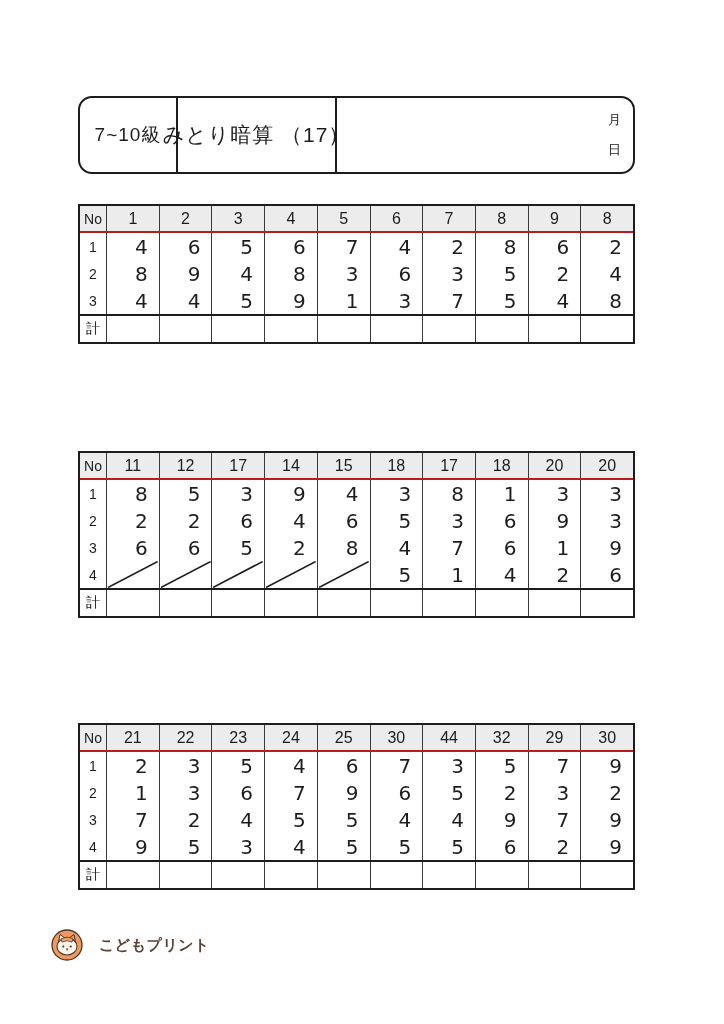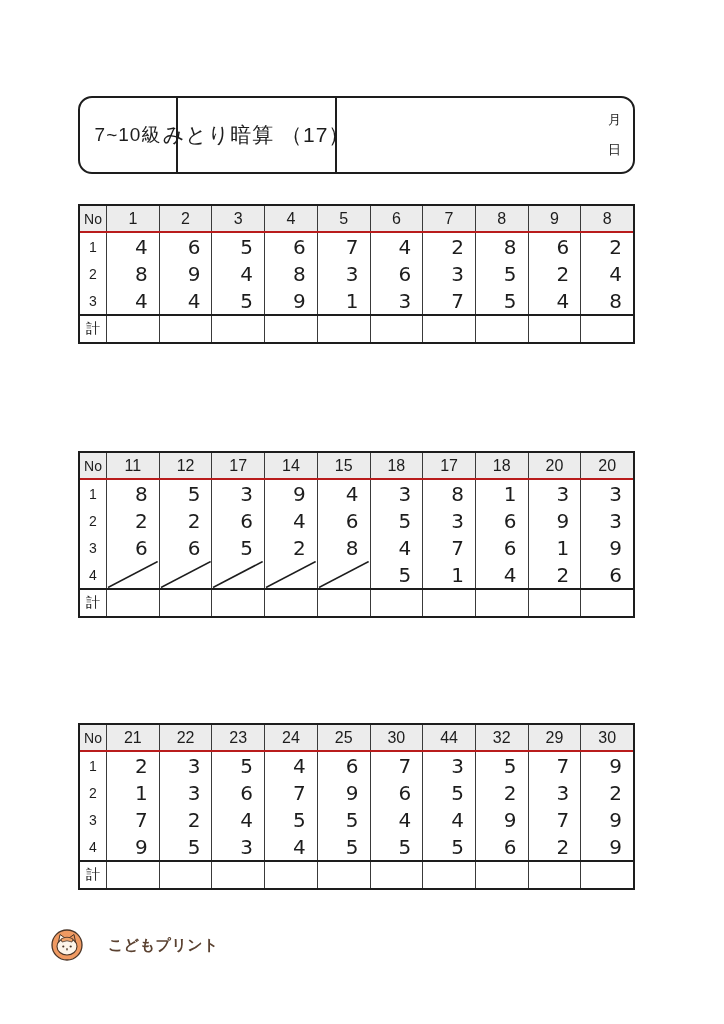--- a/index.html
+++ b/index.html
@@ -46,21 +46,21 @@
   }
   .no-col .line{justify-content:center;padding-right:0;font-size:14px;
     font-family:"Liberation Sans",sans-serif;}
   .line.slash{position:relative;padding:0;}
   .line.slash svg{position:absolute;left:0;top:0;width:100%;height:100%;display:block;}
   .t-sum{border-top:2px solid #1d1d1d;}
   .t-sum .scell{height:26px;box-sizing:border-box;display:flex;align-items:center;
     justify-content:center;font-size:14px;}
   .t-sum .scell + .scell{border-left:1px solid #3a3a3a;}
   
-  .brand{position:absolute;left:51px;top:929px;display:flex;align-items:center;gap:25px;}
+  .brand{position:absolute;left:51px;top:929px;display:flex;align-items:center;gap:16px;}
   .brand-name{font-size:15px;font-weight:bold;color:#5a4130;letter-spacing:0.5px;}
 </style>
 </head>
 <body>
 
 <div class="sheet">
 
   <div class="titlebox">
     <div class="tb-cell tb-grade">7~10級</div>
     <div class="tb-cell tb-title">みとり暗算 （17）</div>

